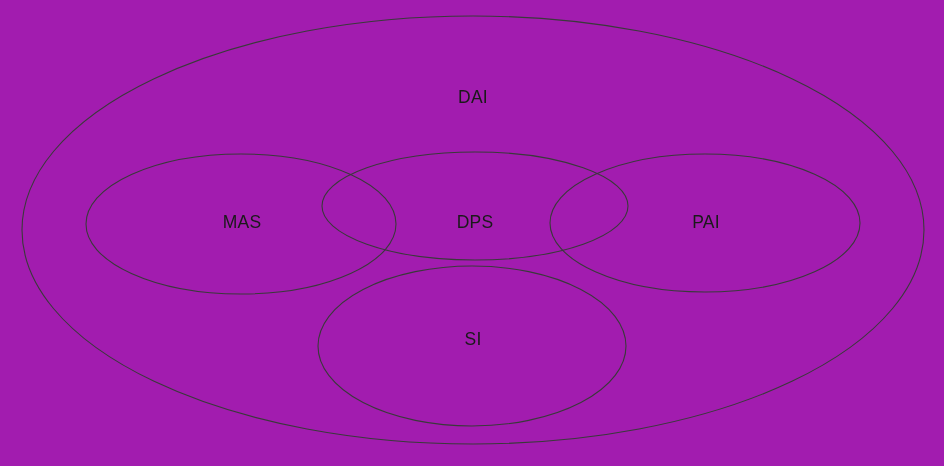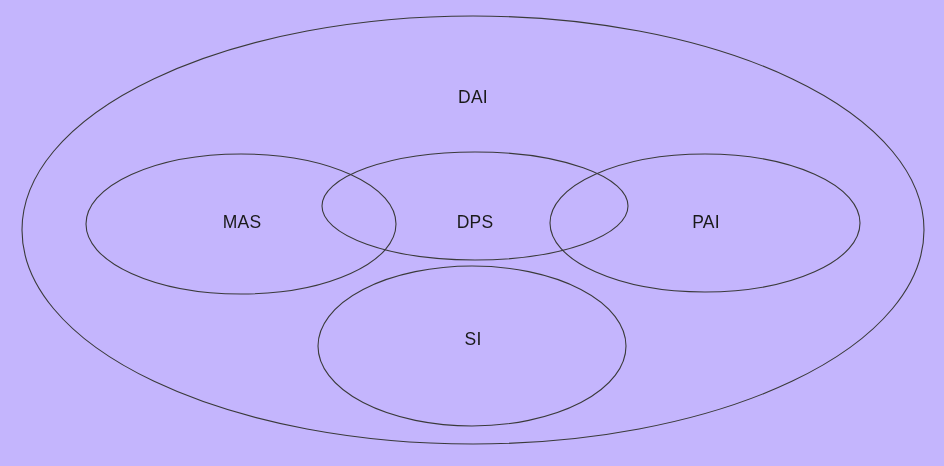--- a/index.html
+++ b/index.html
@@ -40,21 +40,21 @@
     fill: #1a1a1a;
     text-anchor: middle;
     dominant-baseline: middle;
     letter-spacing: 0.2px;
     white-space: pre;
   }
 </style>
 </head>
 <body style="width: 944px; height: 466px; background: rgb(255, 255, 255);">
 
-<div id="diagram-root" style="width: 944px; height: 466px; background: #c4b5fd;">
+<div id="diagram-root" style="width: 944px; height: 466px; background: #a21caf;">
   <svg id="venn-svg" viewBox="0 0 944 466" xmlns="http://www.w3.org/2000/svg" style="width: 944px; height: 466px;">
 
     <ellipse class="venn-ellipse" cx="473" cy="230" rx="451" ry="214" stroke="#3a3a3a"></ellipse>
     <ellipse class="venn-ellipse" cx="241" cy="224" rx="155" ry="70" stroke="#3a3a3a"></ellipse>
     <ellipse class="venn-ellipse" cx="475" cy="206" rx="153" ry="54" stroke="#3a3a3a"></ellipse>
     <ellipse class="venn-ellipse" cx="705" cy="223" rx="155" ry="69" stroke="#3a3a3a"></ellipse>
     <ellipse class="venn-ellipse" cx="472" cy="346" rx="154" ry="80" stroke="#3a3a3a"></ellipse>
 
     <text class="venn-label" x="473" y="98" fill="#1a1a1a">DAI</text>
     <text class="venn-label" x="242" y="223" fill="#1a1a1a">MAS</text>

